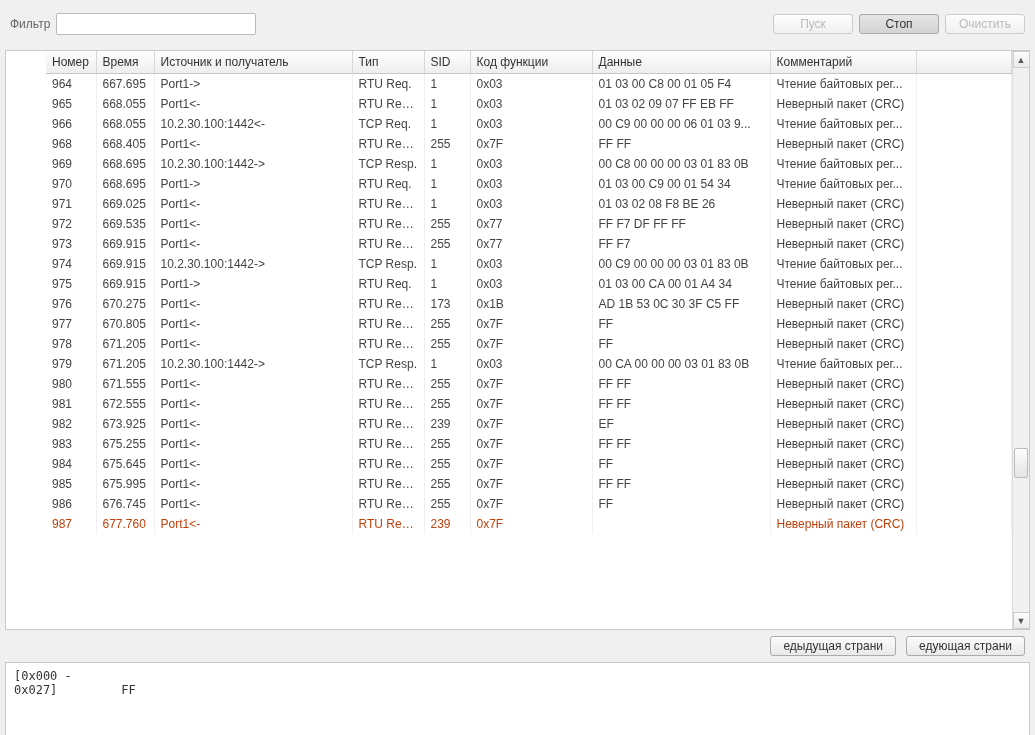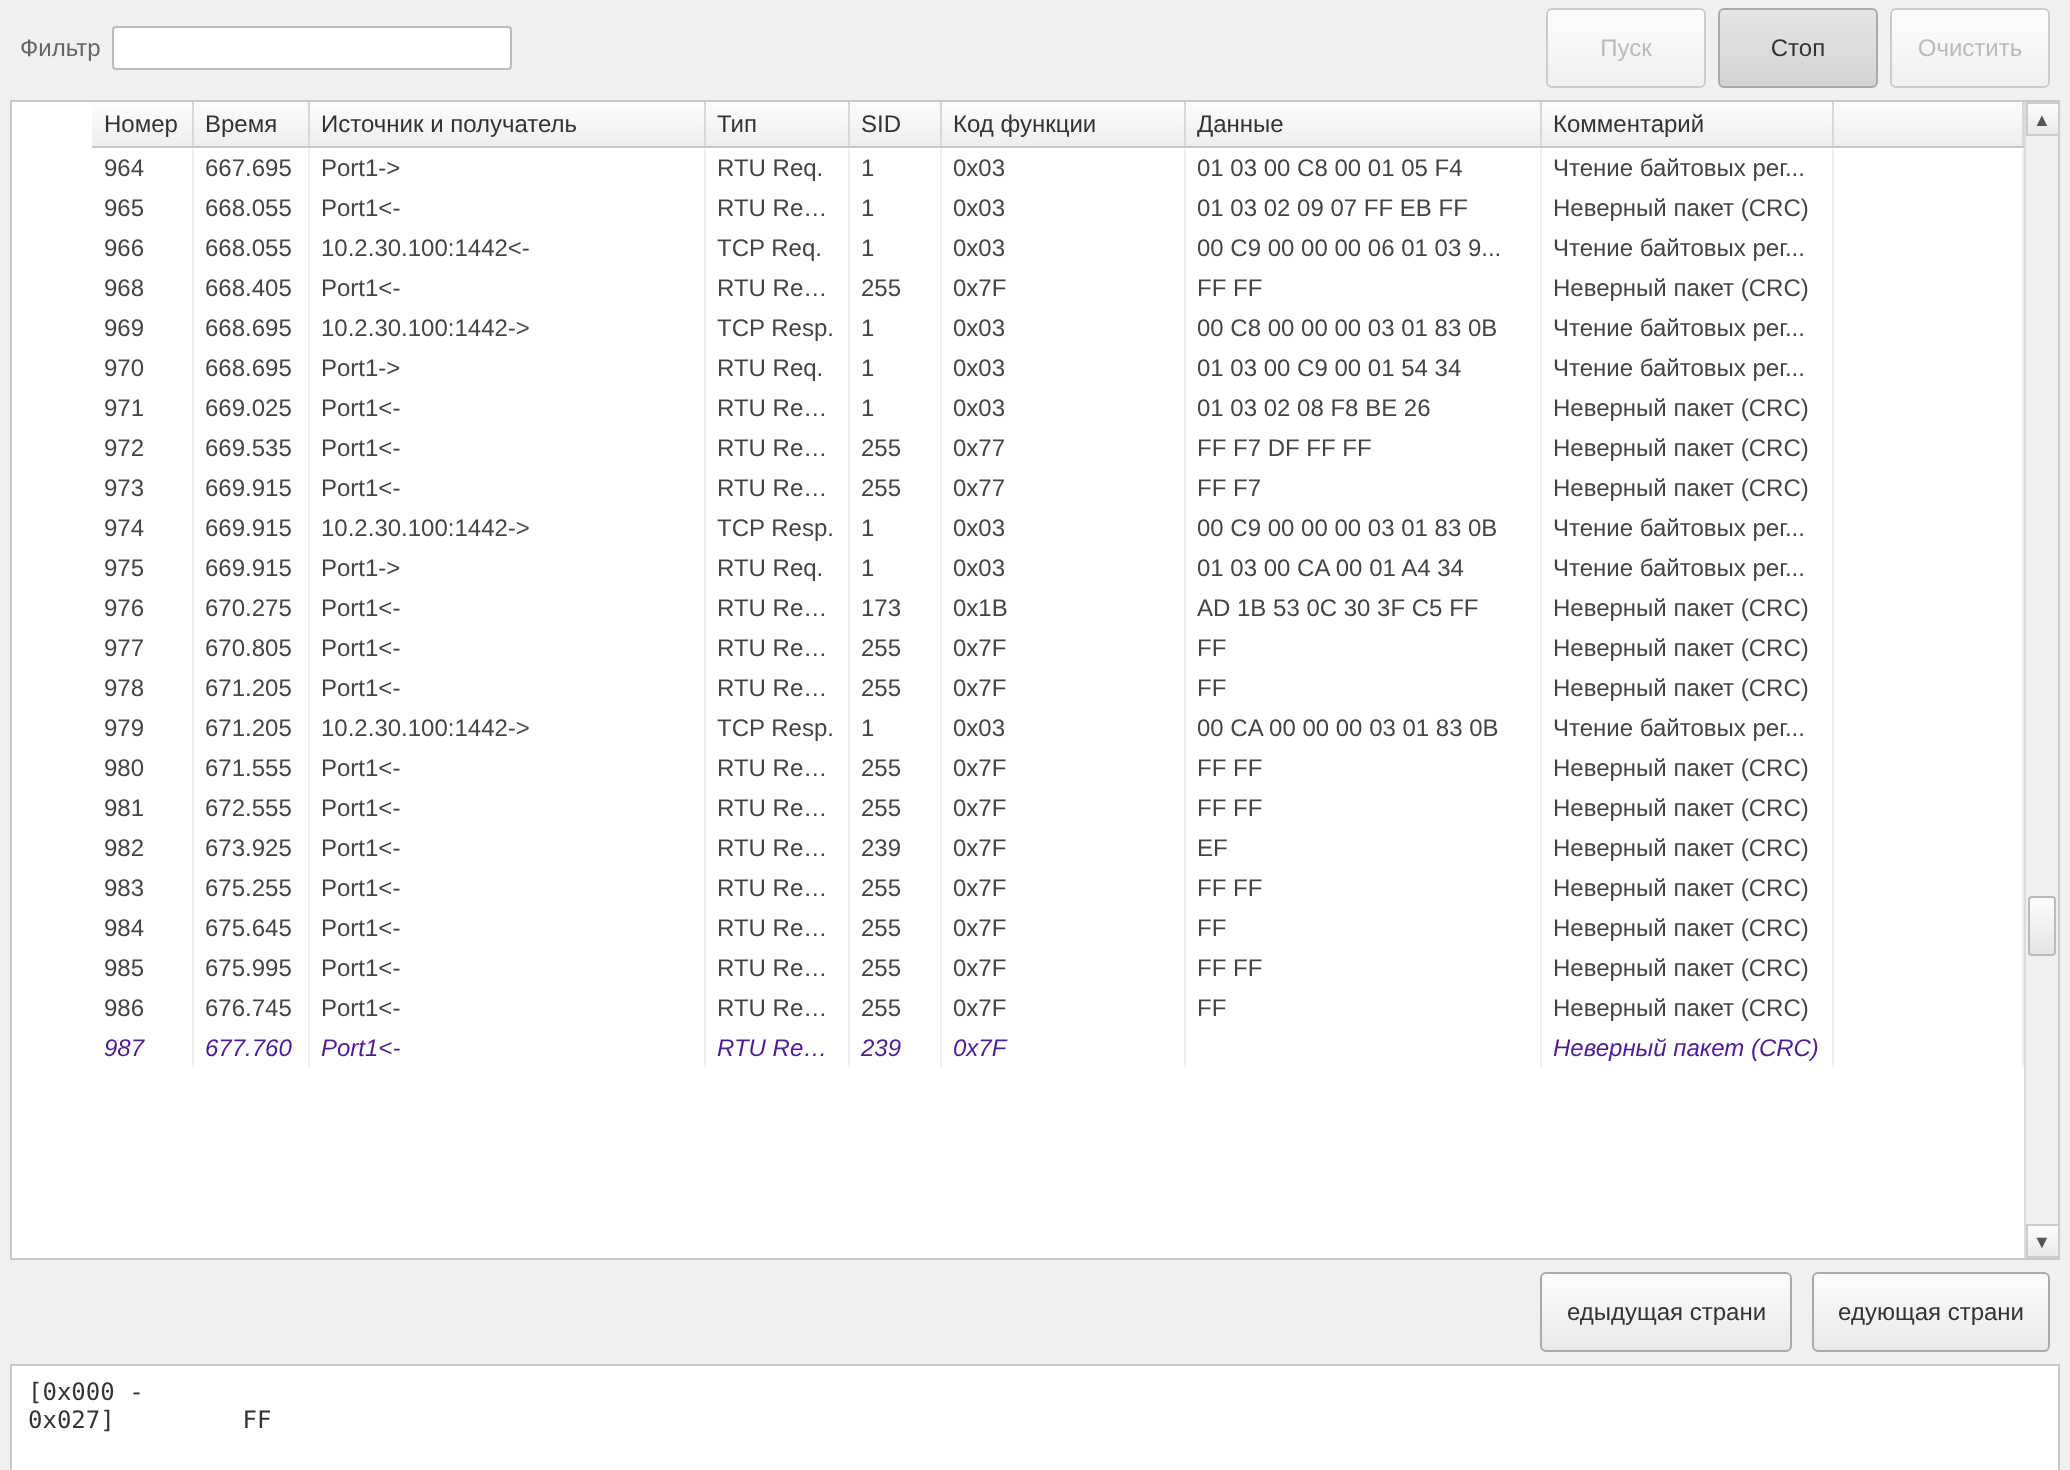--- a/index.html
+++ b/index.html
@@ -26,21 +26,21 @@
     width: 200px;
     height: 22px;
     border: 1px solid #bbb;
     background: #fff;
     padding: 2px 4px;
     border-radius: 2px;
   }
   .toolbar .spacer { flex: 1; }
   .btn {
     min-width: 80px;
-    height: 40px;
+    height: 20px;
     border: 1px solid #aaa;
     background: linear-gradient(#fcfcfc,#e9e9e9);
     border-radius: 3px;
     font-size: 12px;
     color: #333;
     cursor: pointer;
     margin-left: 6px;
     padding: 0 12px;
   }
   .btn:disabled, .btn.disabled {
@@ -93,22 +93,21 @@
   tbody td {
     padding: 2px 6px;
     height: 20px;
     border-right: 1px solid #f0f0f0;
     white-space: nowrap;
     overflow: hidden;
     text-overflow: ellipsis;
     color: #444;
   }
   tbody tr.partial td {
-    color: #4c1d95;
-    font-style: italic;
+    color: #c2410c;
   }
   .vscroll {
     width: 17px;
     background: #f0f0f0;
     border-left: 1px solid #dcdcdc;
     display: flex;
     flex-direction: column;
     align-items: center;
   }
   .vscroll .arrow {

